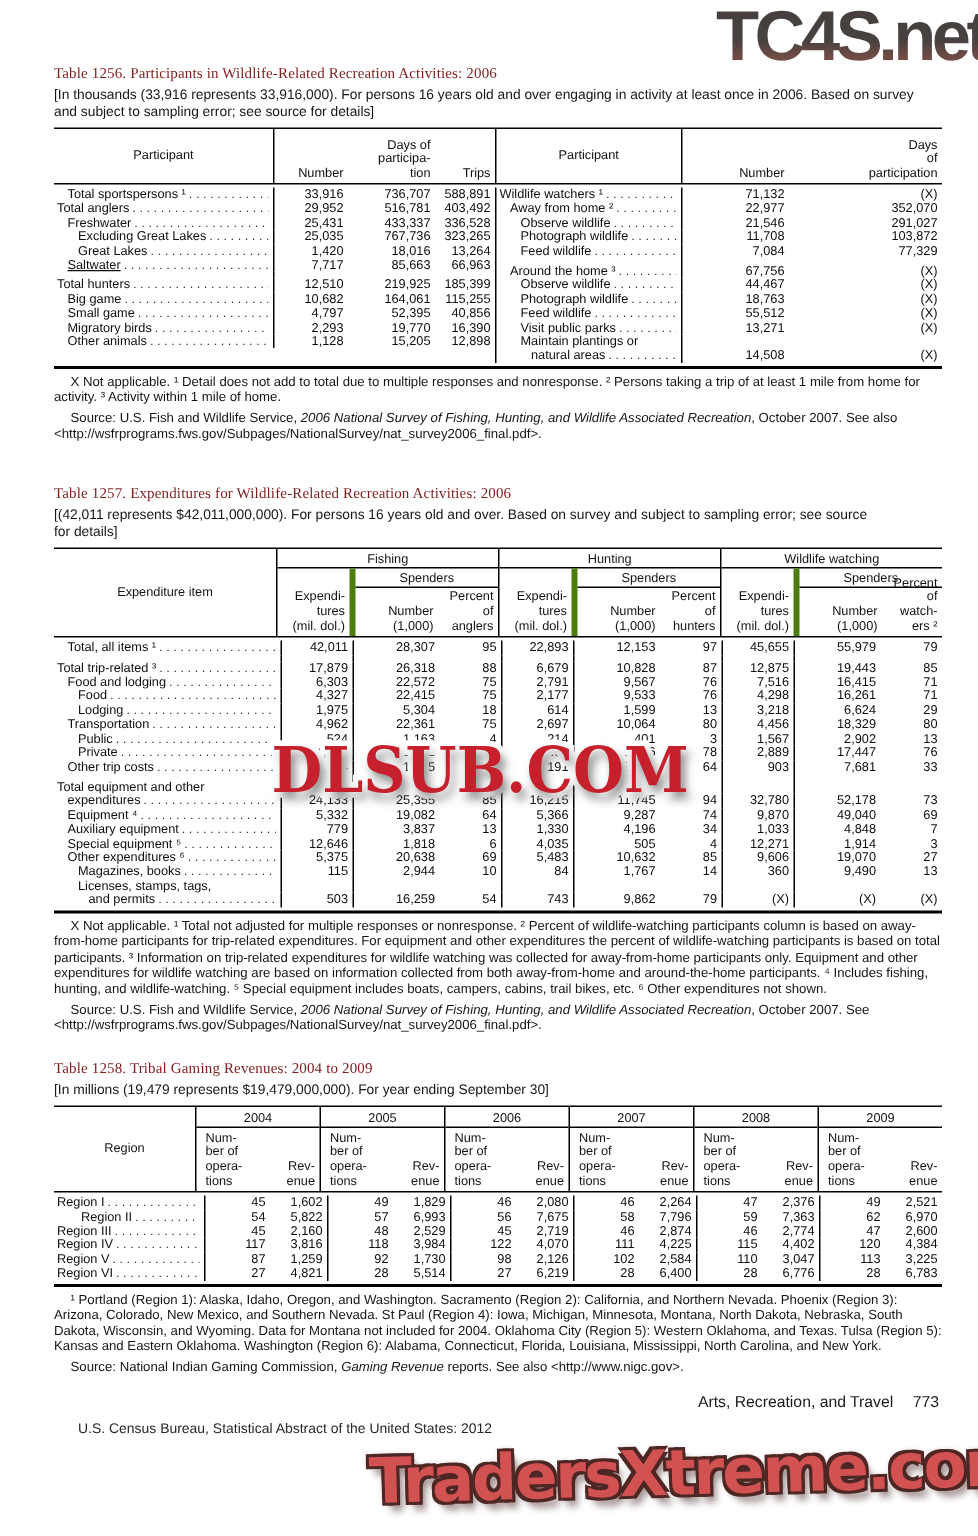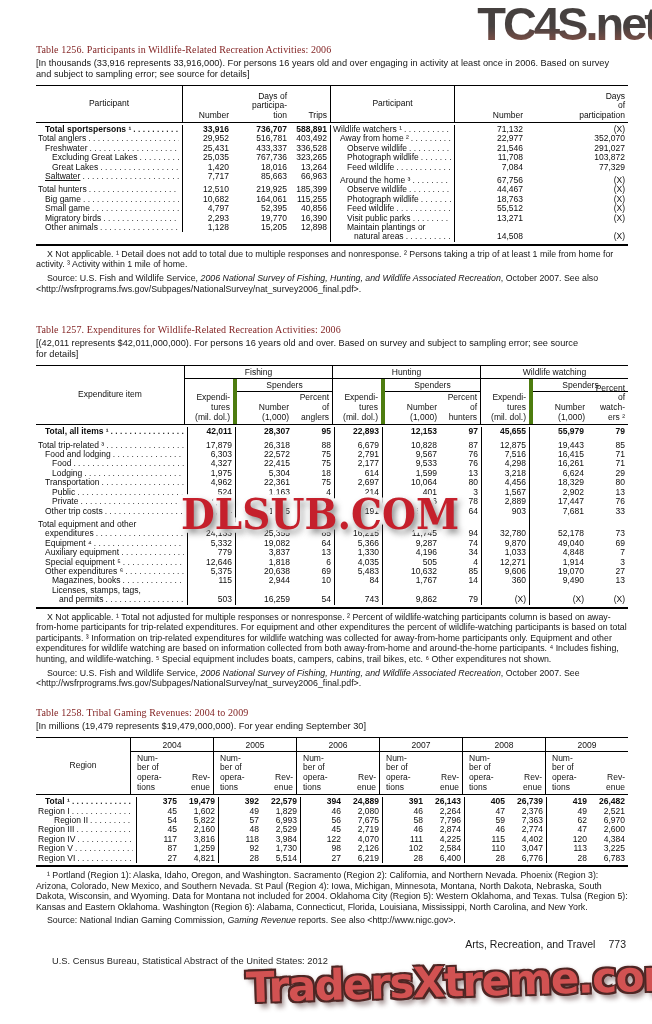--- a/index.html
+++ b/index.html
@@ -15,21 +15,21 @@
   h2.tbl-title{
     font-family:"Liberation Serif",serif;
     font-size:10px;font-weight:normal;margin:0 0 3px;color:#7f1d1d;letter-spacing:.1px;
   }
   p.subtitle{font-size:9.2px;line-height:11px;margin:0 0 5px;max-width:585px;color:#161616}
   p.fn{font-size:8.8px;line-height:10.6px;margin:3px 0 0;text-indent:11px;color:#151515;max-width:592px}
 
   
   .tframe{border-top:1.5px solid #000;border-bottom:2px solid #000;width:592px}
   .trow{display:grid;font-size:8.5px;line-height:9.4px;color:#0d0d0d}
-  .trow.bold{font-weight:bold}
+  .trow.bold{font-weight:normal}
   .trow .lab{display:flex;overflow:hidden;white-space:nowrap;padding-left:2px}
   .trow .lt{flex:none}
   .trow .ldr{flex:1;overflow:hidden;margin:0 3px 0 2px;color:#2b2b2b}
   .trow .ldr::after{content:" . . . . . . . . . . . . . . . . . . . . . . . . . . . . . . . . . . . . . ."}
   .trow .val{text-align:right;padding-right:3px}
   .trow.gap>div{height:4px}
   .bodywrap{padding:2px 0 2px}
 
   
   .t56l .trow{grid-template-columns:1fr 50px 58px 40px;width:294px}
@@ -805,38 +805,20 @@
 ber of
 opera-
 tions</div>
                 <div class="rev">Rev-
 enue</div>
               </div>
             </div>
           </div>
       </div>
       <div class="t58 bodywrap" id="b58">
-          <div class="trow bold">
-            <div class="lab">
-              <span class="lt" style="padding-left: 7px;">Total ¹</span>
-              <span class="ldr"></span>
-            </div>
-            <div class="val">375</div>
-            <div class="val">19,479</div>
-            <div class="val">392</div>
-            <div class="val">22,579</div>
-            <div class="val">394</div>
-            <div class="val">24,889</div>
-            <div class="val">391</div>
-            <div class="val">26,143</div>
-            <div class="val">405</div>
-            <div class="val">26,739</div>
-            <div class="val">419</div>
-            <div class="val">26,482</div>
-          </div>
           <div class="trow">
             <div class="lab">
               <span class="lt" style="padding-left: 0px;">Region I</span>
               <span class="ldr"></span>
             </div>
             <div class="val">45</div>
             <div class="val">1,602</div>
             <div class="val">49</div>
             <div class="val">1,829</div>
             <div class="val">46</div>

